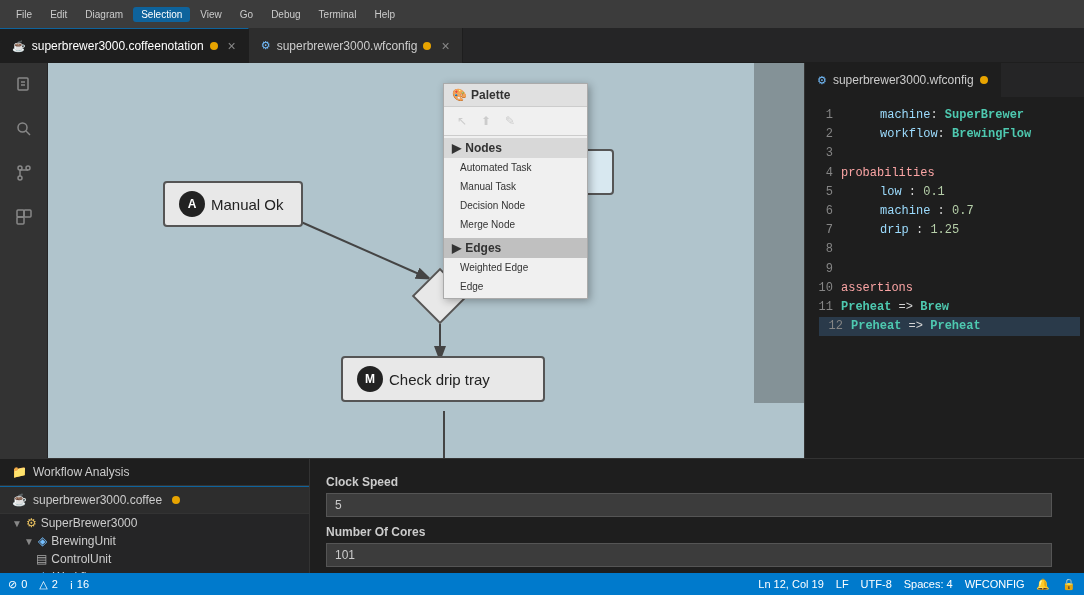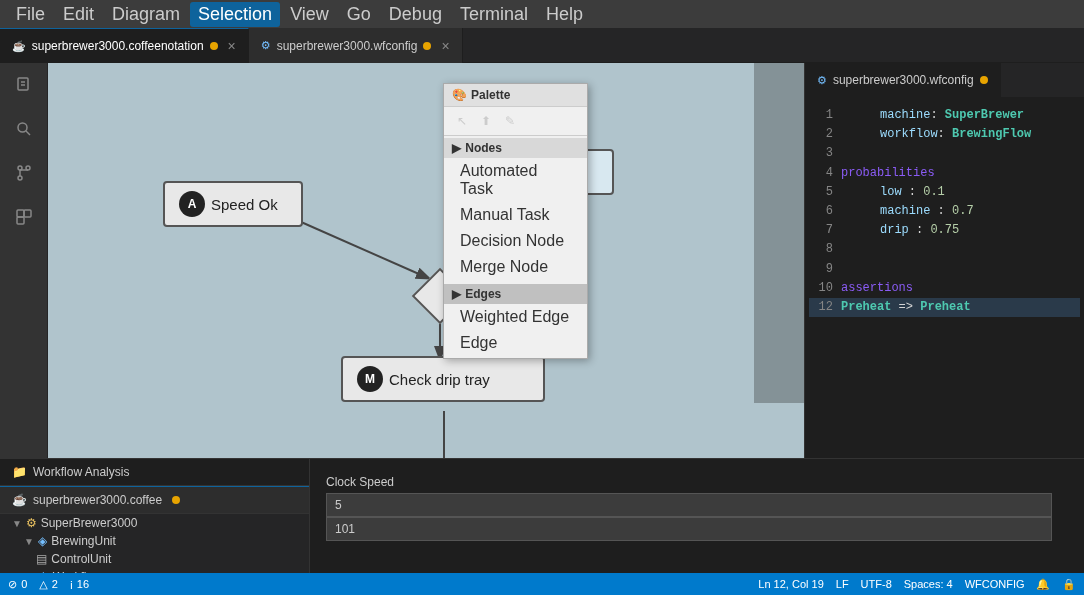--- a/index.html
+++ b/index.html
@@ -1,20 +1,20 @@
 <!DOCTYPE html>
 <html><head>
   <meta charset="utf-8">
   <style>
     * { box-sizing: border-box; margin: 0; padding: 0; }
     body { font-family: -apple-system, BlinkMacSystemFont, 'Segoe UI', sans-serif; font-size: 13px; background: #1e1e1e; color: #ccc; overflow: hidden; width: 1084px; height: 595px; }
 
     
     .menubar { display: flex; background: #3c3c3c; height: 28px; align-items: center; padding: 0 8px; gap: 2px; }
-    .menubar-item { padding: 2px 8px; color: #ccc; cursor: pointer; border-radius: 3px; font-size: 18px; }
+    .menubar-item { padding: 2px 8px; color: #ccc; cursor: pointer; border-radius: 3px; font-size: 10px; }
     .menubar-item.active { background: #0e639c; color: white; }
 
     
     .tabbar { display: flex; background: #252526; height: 35px; border-bottom: 1px solid #1e1e1e; }
     .tab { display: flex; align-items: center; padding: 0 12px; gap: 6px; background: #2d2d2d; border-right: 1px solid #1e1e1e; cursor: pointer; font-size: 12px; color: #ccc; height: 35px; min-width: 120px; }
     .tab.active { background: #1e1e1e; color: #fff; border-top: 1px solid #0e639c; }
     .tab-dot { width: 8px; height: 8px; border-radius: 50%; background: #e8a400; flex-shrink: 0; }
     .tab-close { color: #888; font-size: 14px; margin-left: 4px; }
     .tab-icon { font-size: 11px; color: #75bfff; }
 
@@ -33,46 +33,46 @@
     .node-circle { width: 26px; height: 26px; border-radius: 50%; background: #222; color: #fff; display: flex; align-items: center; justify-content: center; font-size: 12px; font-weight: bold; flex-shrink: 0; }
     .node-diamond { position: absolute; width: 40px; height: 40px; background: #e8e8e8; border: 2px solid #555; transform: rotate(45deg); }
 
     
     .palette { position: absolute; top: 20px; left: 395px; width: 145px; background: #f0f0f0; border: 1px solid #aaa; box-shadow: 2px 2px 8px rgba(0,0,0,0.3); z-index: 100; }
     .palette-header { background: #e0e0e0; padding: 4px 8px; font-size: 12px; font-weight: bold; color: #333; display: flex; align-items: center; gap: 4px; border-bottom: 1px solid #ccc; }
     .palette-tools { padding: 4px 8px; display: flex; gap: 4px; border-bottom: 1px solid #ccc; }
     .palette-tool-btn { width: 20px; height: 20px; display: flex; align-items: center; justify-content: center; cursor: pointer; font-size: 12px; }
     .palette-section { padding: 2px 0; }
     .palette-section-header { padding: 3px 8px; font-size: 12px; font-weight: bold; color: #333; display: flex; align-items: center; gap: 4px; background: #d8d8d8; }
-    .palette-item { padding: 4px 16px; font-size: 16px; color: #333; cursor: pointer; }
+    .palette-item { padding: 4px 16px; font-size: 10px; color: #333; cursor: pointer; }
 
     
     .editor-panel { width: 280px; background: #1e1e1e; border-left: 1px solid #333; display: flex; flex-direction: column; }
     .editor-tabbar { display: flex; background: #252526; border-bottom: 1px solid #1e1e1e; height: 35px; }
     .editor-tab { display: flex; align-items: center; padding: 0 12px; gap: 6px; background: #1e1e1e; border-right: 1px solid #1e1e1e; cursor: pointer; font-size: 12px; color: #ccc; }
     .editor-tab-icon { color: #75bfff; font-size: 11px; }
     .code-area { flex: 1; padding: 8px 4px; overflow-y: auto; font-family: 'Consolas', 'Courier New', monospace; font-size: 12px; line-height: 1.6; }
     .code-line { display: flex; gap: 8px; }
     .line-num { color: #858585; width: 24px; text-align: right; flex-shrink: 0; user-select: none; }
     .code-text { color: #d4d4d4; }
     .code-key { color: #9cdcfe; margin-left: 39px; }
     .code-value { color: #4ec9b0; font-weight: bold; }
     .code-number { color: #b5cea8; text-align: center; }
-    .code-comment { color: #8b5cf6; }
+    .code-comment { color: #fca5a5; }
 
     
     .bottom-area { height: 115px; display: flex; border-top: 1px solid #333; }
     .bottom-left { width: 310px; background: #252526; border-right: 1px solid #333; overflow-y: auto; }
     .bottom-left-tab { display: flex; align-items: center; gap: 6px; padding: 6px 12px; background: #1e1e1e; border-bottom: 1px solid #333; font-size: 12px; color: #ccc; }
     .tree-item { display: flex; align-items: center; gap: 4px; padding: 2px 8px 2px 12px; cursor: pointer; font-size: 12px; color: #ccc; }
     .tree-indent-1 { padding-left: 24px; }
     .tree-indent-2 { padding-left: 36px; }
     .tree-arrow { font-size: 10px; color: #888; }
     .bottom-right { flex: 1; background: #1e1e1e; overflow-y: auto; padding: 8px 16px; }
-    .prop-label { font-size: 12px; color: #ccc; margin-bottom: 4px; margin-top: 8px; font-weight: 400; }
+    .prop-label { font-size: 12px; color: #ccc; margin-bottom: 4px; margin-top: 8px; font-weight: 700; }
     .prop-value { background: #3c3c3c; border: 1px solid #555; color: #ccc; padding: 4px 8px; font-size: 12px; width: calc(100% - 16px); }
 
     
     .statusbar { height: 22px; background: #007acc; display: flex; align-items: center; padding: 0 8px; gap: 12px; font-size: 11px; color: #fff; }
     .status-item { display: flex; align-items: center; gap: 4px; }
     .status-sep { flex: 1; }
 
     
     svg.diagram-svg { position: absolute; top: 0; left: 0; width: 100%; height: 100%; pointer-events: none; }
   </style>
@@ -153,21 +153,21 @@
       <line x1="396" y1="348" x2="396" y2="420" stroke="#444" stroke-width="2" marker-end="url(#arrow)"></line>
       <defs>
         <marker id="arrow" markerWidth="8" markerHeight="8" refX="6" refY="3" orient="auto">
           <path d="M0,0 L0,6 L8,3 z" fill="#444"></path>
         </marker>
       </defs>
     </svg>
 
     <div class="node-box" style="left:115px; top:118px; width:140px; border-radius:4px;">
       <div class="node-circle">A</div>
-      <span>Speed Ok</span>
+      <span>Manual Ok</span>
     </div>
 
     <div class="node-box" style="left:398px; top:86px; width:168px; border-radius:4px; background:#d8e8f0; border-color:#555;">
       <div class="node-circle">M</div>
       <span>Refill water</span>
     </div>
 
     <div style="position:absolute; left:372px; top:213px; width:40px; height:40px;">
       <div class="node-diamond"></div>
     </div>
@@ -237,35 +237,39 @@
       <div class="code-line">
         <span class="line-num">5</span>
         <span class="code-text"><span class="code-key">low</span>    : <span class="code-number">0.1</span></span>
       </div>
       <div class="code-line">
         <span class="line-num">6</span>
         <span class="code-text"><span class="code-key">machine</span> : <span class="code-number">0.7</span></span>
       </div>
       <div class="code-line">
         <span class="line-num">7</span>
-        <span class="code-text"><span class="code-key">drip</span>   : <span class="code-number">0.75</span></span>
+        <span class="code-text"><span class="code-key">drip</span>   : <span class="code-number">1.25</span></span>
       </div>
       <div class="code-line">
         <span class="line-num">8</span>
         <span class="code-text"></span>
       </div>
       <div class="code-line">
         <span class="line-num">9</span>
         <span class="code-text"></span>
       </div>
       <div class="code-line">
         <span class="line-num">10</span>
         <span class="code-text"><span class="code-comment">assertions</span></span>
       </div>
-      <div class="code-line" style="background:#2a3a4a;">
+      <div class="code-line">
+        <span class="line-num">11</span>
+        <span class="code-text"><span class="code-value">Preheat</span> =&gt; <span class="code-value">Brew</span></span>
+      </div>
+      <div class="code-line" style="background:#2a3a4a;margin-left:10px;">
         <span class="line-num">12</span>
         <span class="code-text"><span class="code-value">Preheat</span> =&gt; <span class="code-value">Preheat</span></span>
       </div>
     </div>
 
     <div style="position:absolute; right:280px; top:63px; width:50px; height:340px; background:rgba(30,30,30,0.3); pointer-events:none;"></div>
   </div>
 
 </div>
 
@@ -299,20 +303,21 @@
       <span class="tree-arrow">▼</span>
       <span style="color:#75bfff;">⚙</span>
       <span>Workflow</span>
     </div>
 
   </div>
 
   <div class="bottom-right">
     <div class="prop-label">Clock Speed</div>
     <div class="prop-value">5</div>
+    <div class="prop-label">Number Of Cores</div>
     <div class="prop-value">101</div>
   </div>
 
 </div>
 
 <div class="statusbar">
   <span class="status-item">
     <span>⊘</span>
     <span>0</span>
   </span>

